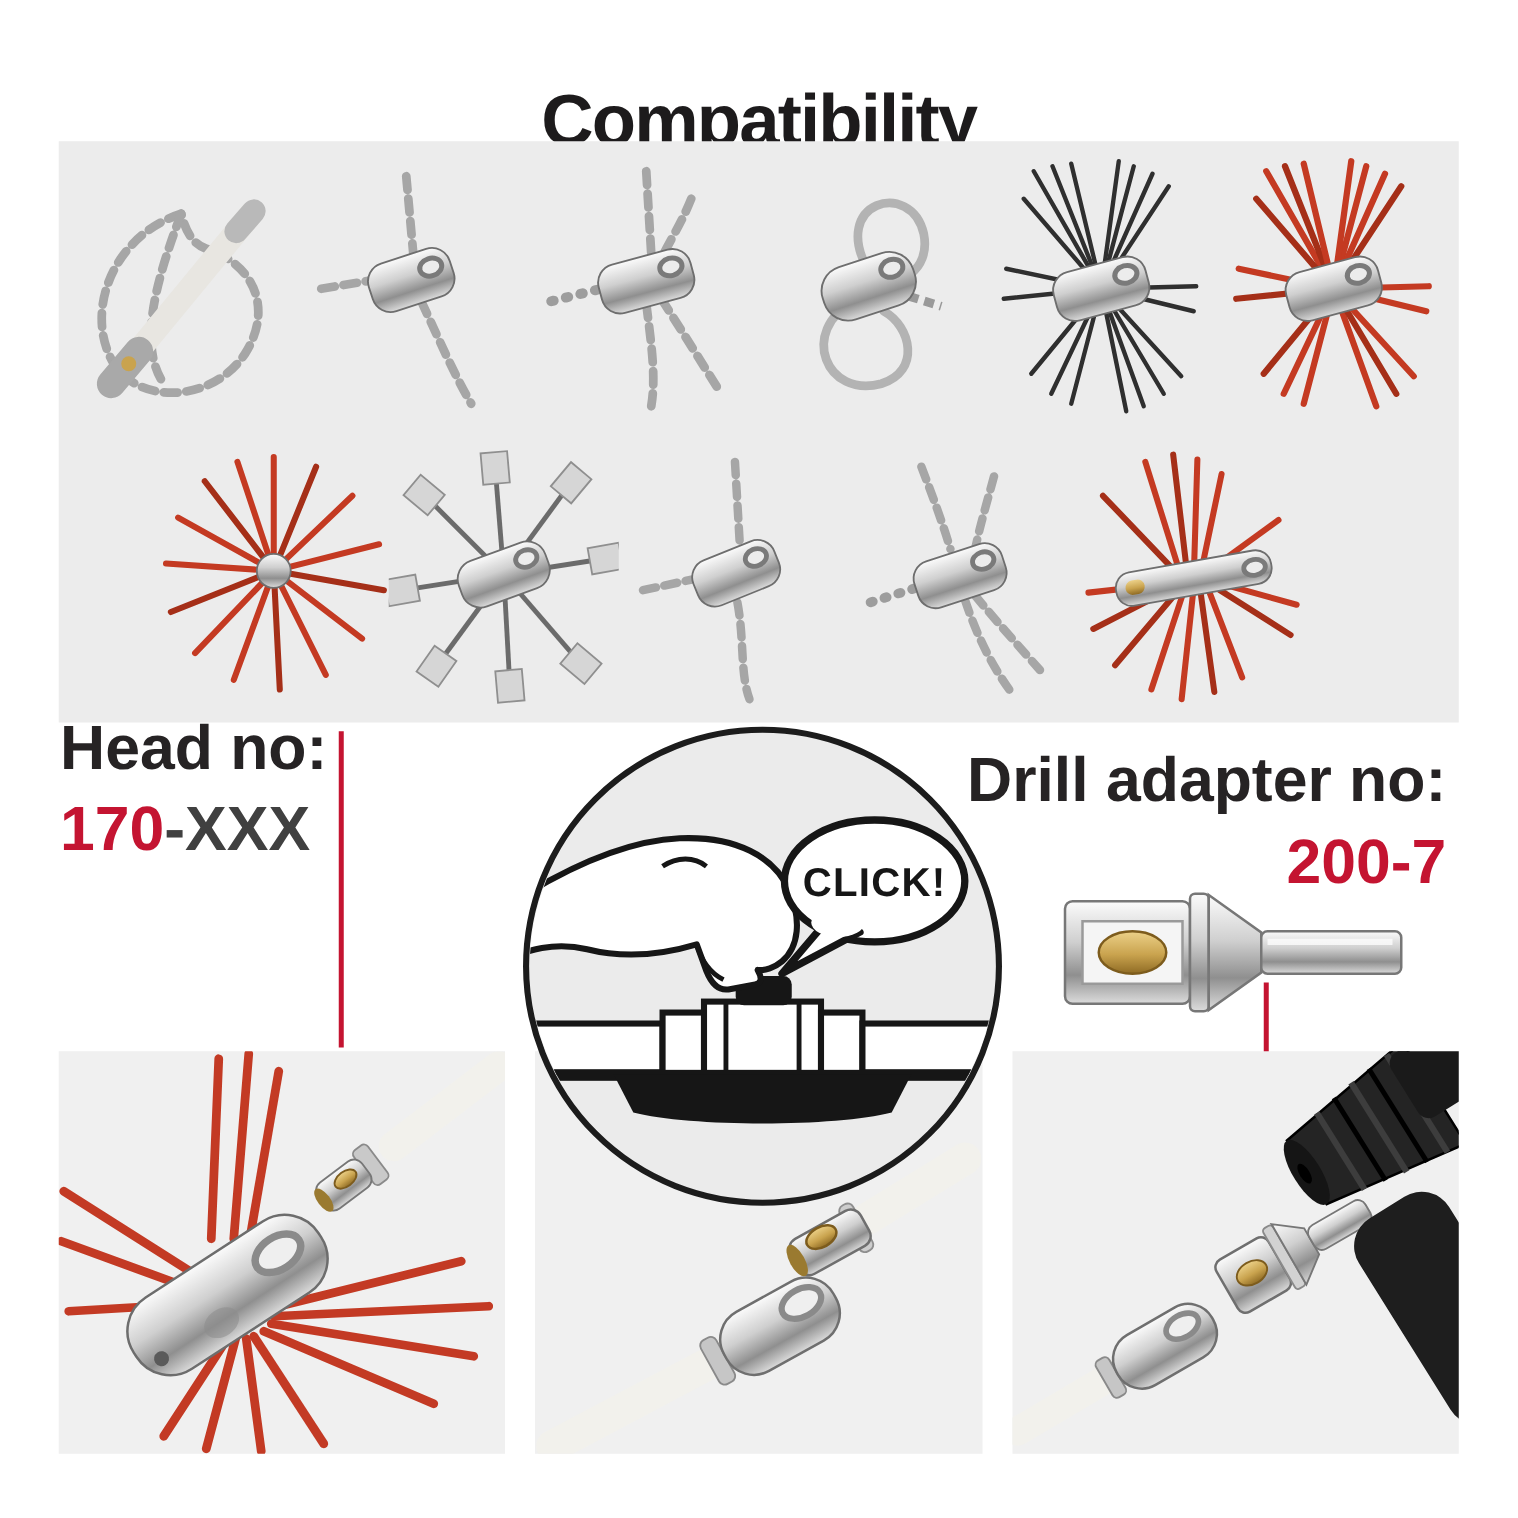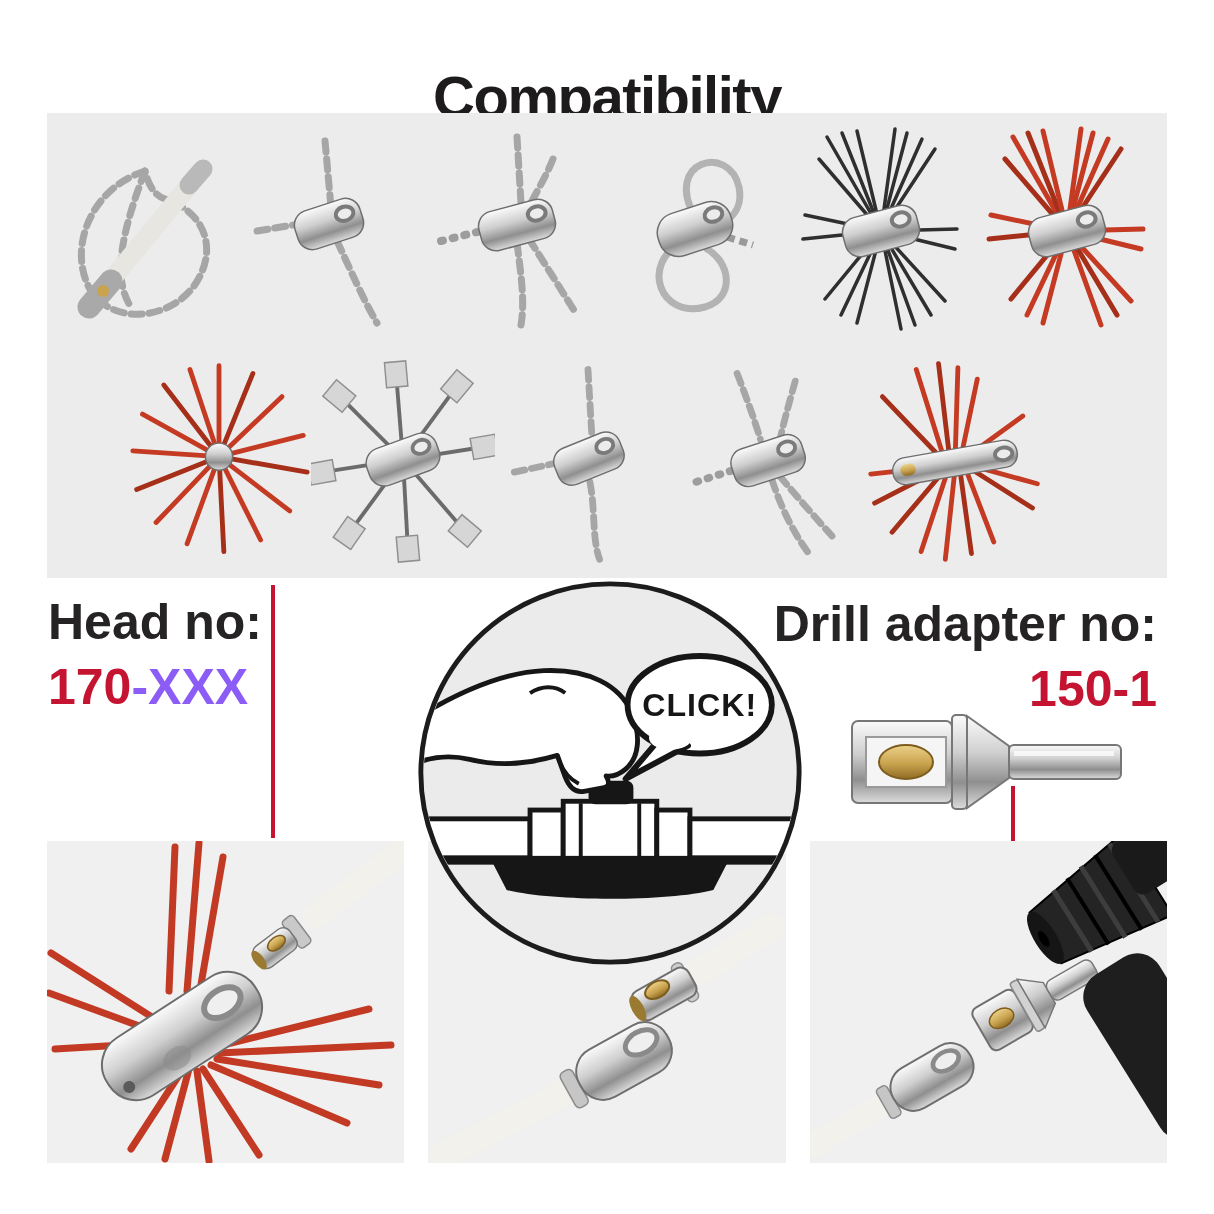--- a/index.html
+++ b/index.html
@@ -17,25 +17,25 @@
   .chainD{fill:none;stroke:#9d9d9d;stroke-width:8;stroke-dasharray:2 10;stroke-linecap:round;}
   .wire{fill:none;stroke:#b3b3b3;stroke-width:7;stroke-linecap:round;}
   .bk{stroke:#2f2f2f;stroke-width:3.5;stroke-linecap:round;}
   .rd{stroke:#c43a22;stroke-width:5;stroke-linecap:round;}
   .rd2{stroke:#a52f18;stroke-width:5;stroke-linecap:round;}
   .rdT{stroke:#c33a24;stroke-width:7;stroke-linecap:round;}
   .cap{fill:url(#gMetal);stroke:#6e6e6e;stroke-width:1.5;}
   .eye{fill:#ececec;stroke:#7a7a7a;stroke-width:4;}
   .rodw{stroke:#f2f1ec;stroke-width:26;stroke-linecap:round;}
   
-  .head-block{position:absolute;left:48px;top:596px;width:225px;}
+  .head-block{position:absolute;left:48px;top:572px;width:225px;}
   .label-line{font-size:50px;font-weight:bold;color:#262324;line-height:1.05;}
   .num-line{font-size:50px;font-weight:bold;margin-top:12px;line-height:1.05;}
   .red-text{color:#c41431;}
-  .dark-text{color:#8b5cf6;}
+  .dark-text{color:#404040;}
   .drill-block{position:absolute;right:29px;top:598px;width:430px;text-align:right;}
   .vline{position:absolute;width:4px;background:#c41431;}
   .vline-left{left:271px;top:585px;height:253px;}
   .vline-right{left:1011px;top:786px;height:57px;}
   .click-circle{position:absolute;left:415px;top:578px;width:390px;height:390px;z-index:5;}
   .adapter-svg{position:absolute;left:846px;top:706px;width:282px;height:112px;}
   .bpanel{position:absolute;top:841px;height:322px;background:#f0f0f0;z-index:1;}
   .bpanel svg{display:block;width:100%;height:100%;}
   .bp-left{left:47px;width:357px;}
   .bp-mid{left:428px;width:358px;}
@@ -282,21 +282,21 @@
 
   <div class="head-block">
     <div class="label-line">Head no:</div>
     <div class="num-line"><span class="red-text">170</span><span class="dark-text">-XXX</span></div>
   </div>
 
   <div class="vline vline-left"></div>
 
   <div class="drill-block">
     <div class="label-line">Drill adapter no:</div>
-    <div class="num-line red-text">150-1</div>
+    <div class="num-line red-text">200-7</div>
   </div>
 
   <svg class="adapter-svg" viewBox="0 0 282 112">
     <rect x="6" y="15" width="100" height="82" rx="6" fill="url(#gMetal)" stroke="#777" stroke-width="2"></rect>
     <rect x="20" y="31" width="80" height="50" fill="#f5f5f5" stroke="#9a9a9a" stroke-width="2"></rect>
     <ellipse cx="60" cy="56" rx="27" ry="17" fill="url(#gBrass)" stroke="#7d5c1d" stroke-width="2"></ellipse>
     <rect x="106" y="9" width="15" height="94" rx="4" fill="url(#gMetal)" stroke="#777" stroke-width="2"></rect>
     <polygon points="121,10 163,40 163,72 121,102" fill="url(#gMetal)" stroke="#777" stroke-width="2"></polygon>
     <rect x="163" y="39" width="112" height="34" rx="5" fill="url(#gMetal)" stroke="#777" stroke-width="2"></rect>
     <rect x="168" y="45" width="100" height="5" fill="#fdfdfd" opacity="0.8"></rect>

